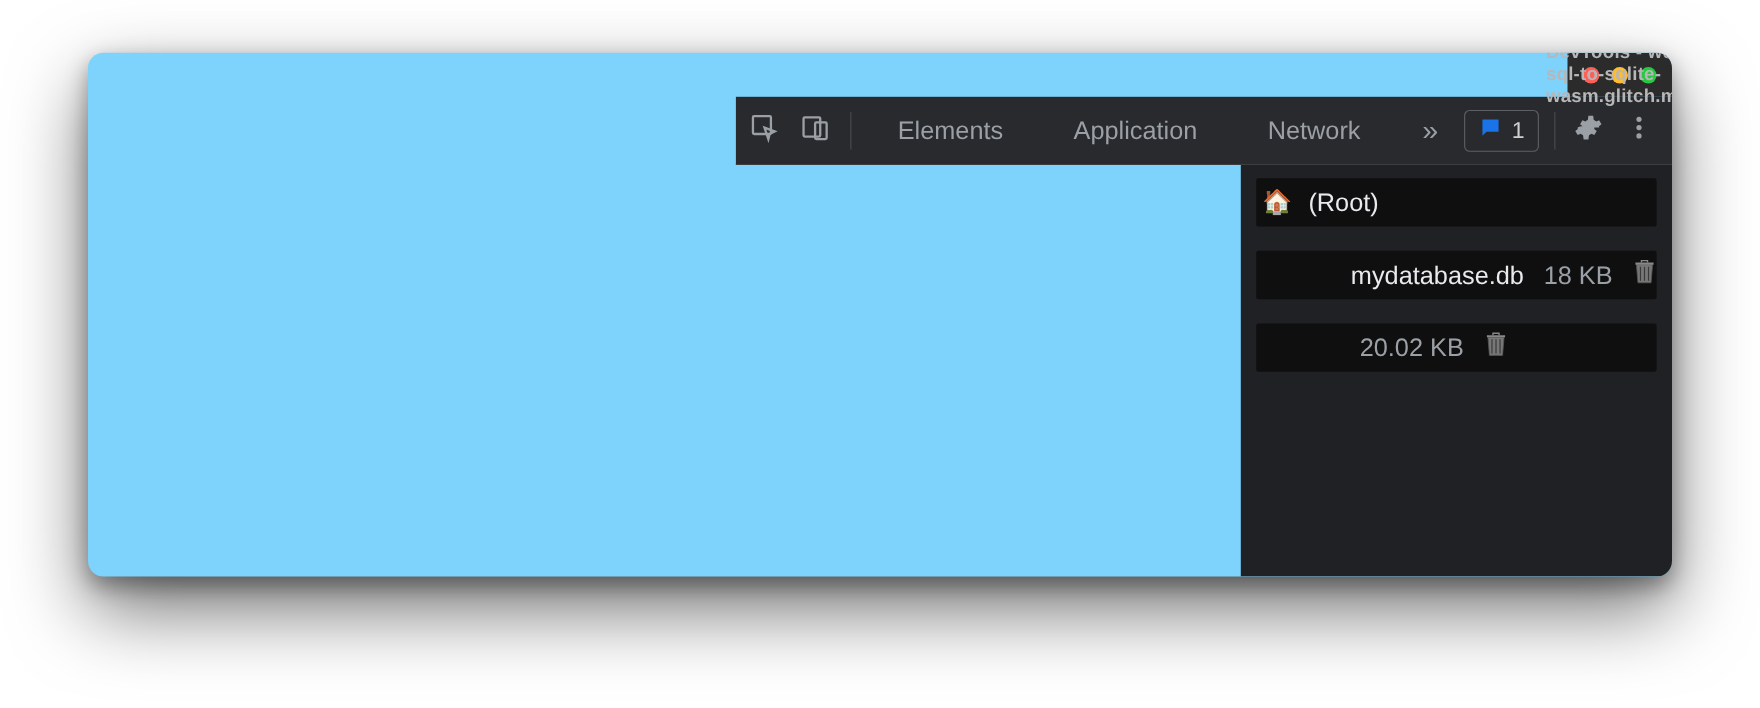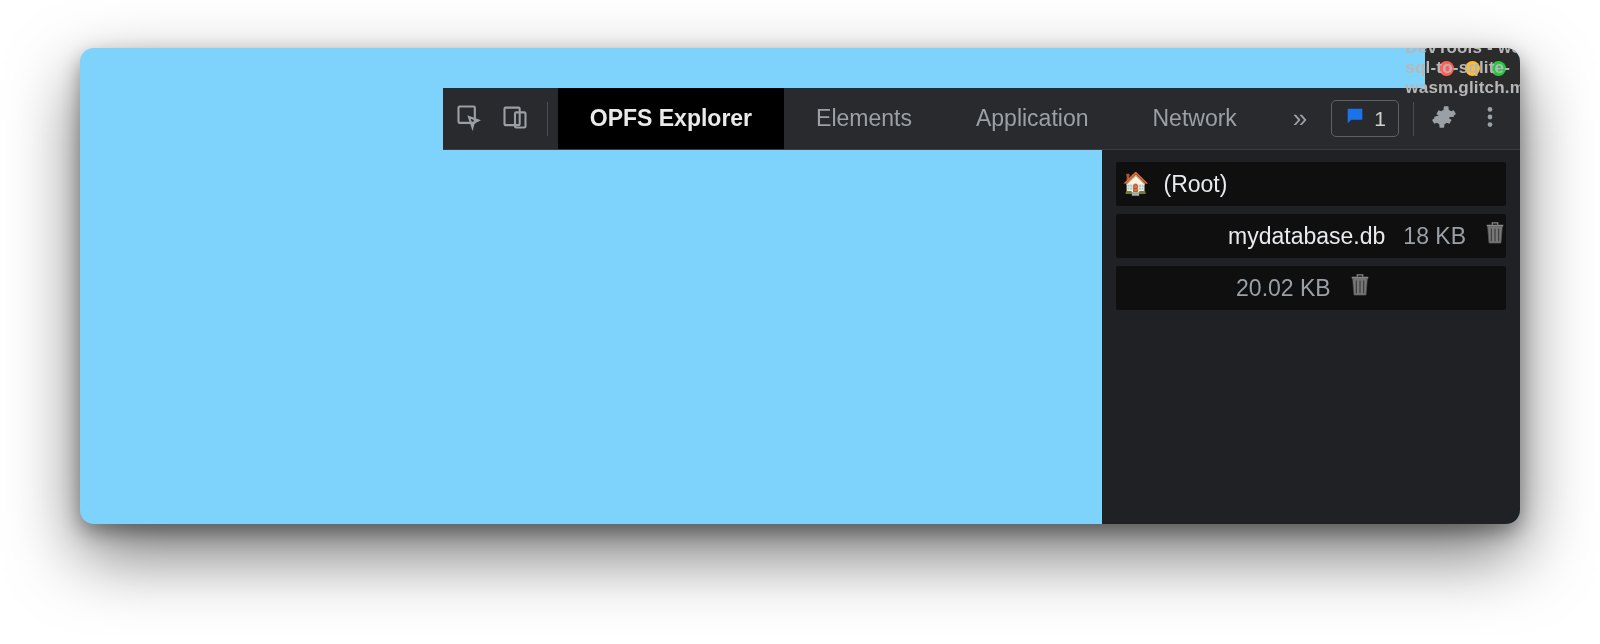--- a/index.html
+++ b/index.html
@@ -131,22 +131,22 @@
     align-items: center;
     height: 44px;
     padding-left: 6px;
     border-radius: 2px;
     gap: 10px;
   }
   .row.root { background: #0f0f10; }
   .row.file {
     background: #0f0f10;
     margin-left: 0;
-    padding-left: 112px;
-    margin-top: 8px;
+    padding-left: 86px;
+    margin-top: 22px;
   }
   .row .fname { color: #e8eaed; font-weight: 500; }
   .row .fsize { color: #9aa0a6; margin-left: 8px; }
   .home-emoji { font-size: 22px; margin-right: 4px;}
   .trash {
     margin-left: 8px;
     width: 22px; height: 26px;
     display: inline-flex; align-items: center; justify-content: center;
     cursor: pointer;
   }
@@ -182,23 +182,20 @@
       <span>
         <svg class="icon-svg" viewBox="0 0 24 24">
           <rect x="3" y="4" width="13" height="15" rx="1"></rect>
           <rect x="12" y="8" width="9" height="13" rx="1" fill="#292a2d"></rect>
         </svg>
       </span>
     </div>
     <div class="vsep"></div>
 
     <div class="tabs">
-      <div class="tab active">
-        <span>OPFS Explorer</span>
-      </div>
       <div class="tab">
         <span>Elements</span>
       </div>
       <div class="tab">
         <span>Application</span>
       </div>
       <div class="tab">
         <span>Network</span>
       </div>
       <div class="more-tabs chevrons">

